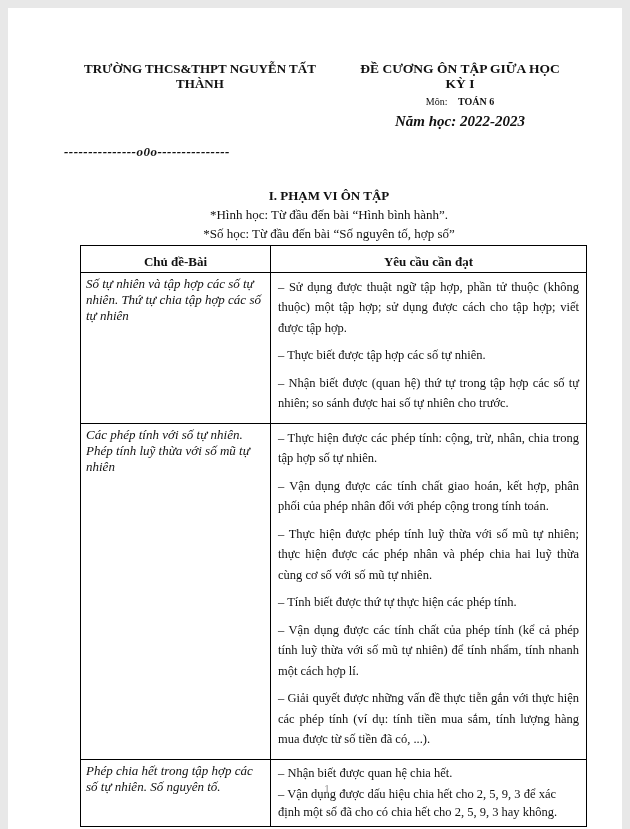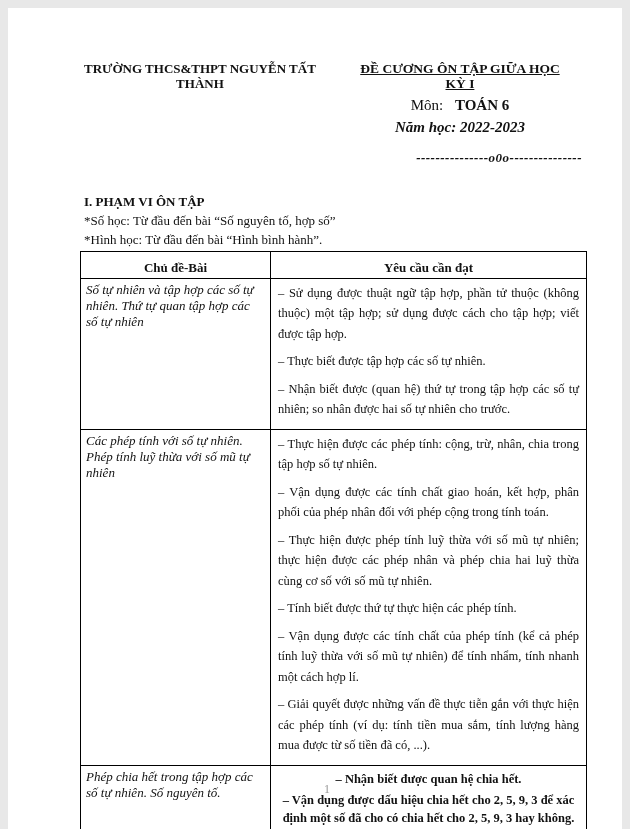--- a/index.html
+++ b/index.html
@@ -15,34 +15,34 @@
     font-size: 13px;
     padding: 42px 56px 0 68px;
     overflow: hidden;
   }
   
   .header { display: flex; justify-content: space-between; align-items: flex-start; margin-left: -18px; }
   .header-left { width: 300px; text-align: center; }
   .header-right { width: 248px; text-align: center; }
   .school-name { font-weight: bold; font-size: 13px; line-height: 1.15; }
   .school-dept { font-weight: bold; font-size: 13px; line-height: 1.15; }
-  .doc-title { font-weight: bold; font-size: 13.5px; line-height: 1.1; text-decoration: underline; }
-  .subject { font-size: 15px; line-height: 1.2; margin-top: 1px; text-align: center; }
+  .doc-title { font-weight: bold; font-size: 13.5px; line-height: 1.1; }
+  .subject { font-size: 10px; line-height: 1.2; margin-top: 1px; text-align: center; }
   .subject .bold { font-weight: bold; }
   .year { font-style: italic; font-weight: bold; font-size: 15px; line-height: 1.2; margin-top: 1px; }
   .divider {
-    text-align: right;
+    text-align: left;
     font-weight: bold;
     font-style: italic;
     font-size: 13px;
     margin: 6px 0 0 -12px;
     letter-spacing: 0.5px;
   }
   
-  .section { margin-top: 28px; }
+  .section { margin-top: 28px; text-align: center; }
   .section-line { font-size: 13px; line-height: 1.17; }
   .section-title { font-weight: bold; }
   
   table.req-table {
     width: 506px;
     border-collapse: collapse;
     margin-top: 2px;
     table-layout: fixed;
   }
   table.req-table, table.req-table th, table.req-table td {
@@ -65,21 +65,21 @@
     font-size: 13px;
   }
   td.req-cell {
     vertical-align: top;
     padding: 4px 7px 2px 7px;
     font-size: 12.5px;
     text-align: justify;
   }
   td.req-cell p { line-height: 1.64; margin: 0 0 7px 0; }
   tr.tight td.req-cell p { line-height: 1.5; margin: 0 0 2px 0; }
-  tr.tight td.req-cell { text-align: center; font-weight: bold; }
+  tr.tight td.req-cell { text-align: left; }
   
   .page-number {
     position: absolute;
     bottom: 36px;
     left: 0;
     width: 100%;
     text-align: center;
     color: #999999;
     font-size: 12px;
   }
@@ -97,42 +97,42 @@
       <div class="doc-title">ĐỀ CƯƠNG ÔN TẬP GIỮA HỌC KỲ I</div>
       <div class="subject"><span>Môn:</span> <span class="bold">TOÁN 6</span></div>
       <div class="year">Năm học: 2022-2023</div>
     </div>
   </div>
 
   <div class="divider">---------------o0o---------------</div>
 
   <div class="section">
     <div class="section-line section-title">I. PHẠM VI ÔN TẬP</div>
+    <div class="section-line">*Hình học: Từ đầu đến bài “Hình bình hành”.</div>
     <div class="section-line">*Số học: Từ đầu đến bài “Số nguyên tố, hợp số”</div>
-    <div class="section-line">*Hình học: Từ đầu đến bài “Hình bình hành”.</div>
   </div>
 
   <table class="req-table">
     <colgroup>
         <col class="col-topic">
         <col class="col-req">
       </colgroup>
     <thead>
       <tr>
         <th>Chủ đề-Bài</th>
         <th>Yêu cầu cần đạt</th>
       </tr>
     </thead>
     <tbody>
       <tr>
-        <td class="topic-cell">Số tự nhiên và tập hợp các số tự nhiên. Thứ tự quan tập hợp các số tự nhiên</td>
+        <td class="topic-cell">Số tự nhiên và tập hợp các số tự nhiên. Thứ tự chia tập hợp các số tự nhiên</td>
         <td class="req-cell">
           <p>– Sử dụng được thuật ngữ tập hợp, phần tử thuộc (không thuộc) một tập hợp; sử dụng được cách cho tập hợp; viết được tập hợp.</p>
           <p>– Thực biết được tập hợp các số tự nhiên.</p>
-          <p>– Nhận biết được (quan hệ) thứ tự trong tập hợp các số tự nhiên; so nhân được hai số tự nhiên cho trước.</p>
+          <p>– Nhận biết được (quan hệ) thứ tự trong tập hợp các số tự nhiên; so sánh được hai số tự nhiên cho trước.</p>
         </td>
       </tr>
       <tr>
         <td class="topic-cell">Các phép tính với số tự nhiên. Phép tính luỹ thừa với số mũ tự nhiên</td>
         <td class="req-cell">
           <p>– Thực hiện được các phép tính: cộng, trừ, nhân, chia trong tập hợp số tự nhiên.</p>
           <p>– Vận dụng được các tính chất giao hoán, kết hợp, phân phối của phép nhân đối với phép cộng trong tính toán.</p>
           <p>– Thực hiện được phép tính luỹ thừa với số mũ tự nhiên; thực hiện được các phép nhân và phép chia hai luỹ thừa cùng cơ số với số mũ tự nhiên.</p>
           <p>– Tính biết được thứ tự thực hiện các phép tính.</p>
           <p>– Vận dụng được các tính chất của phép tính (kể cả phép tính luỹ thừa với số mũ tự nhiên) để tính nhẩm, tính nhanh một cách hợp lí.</p>

